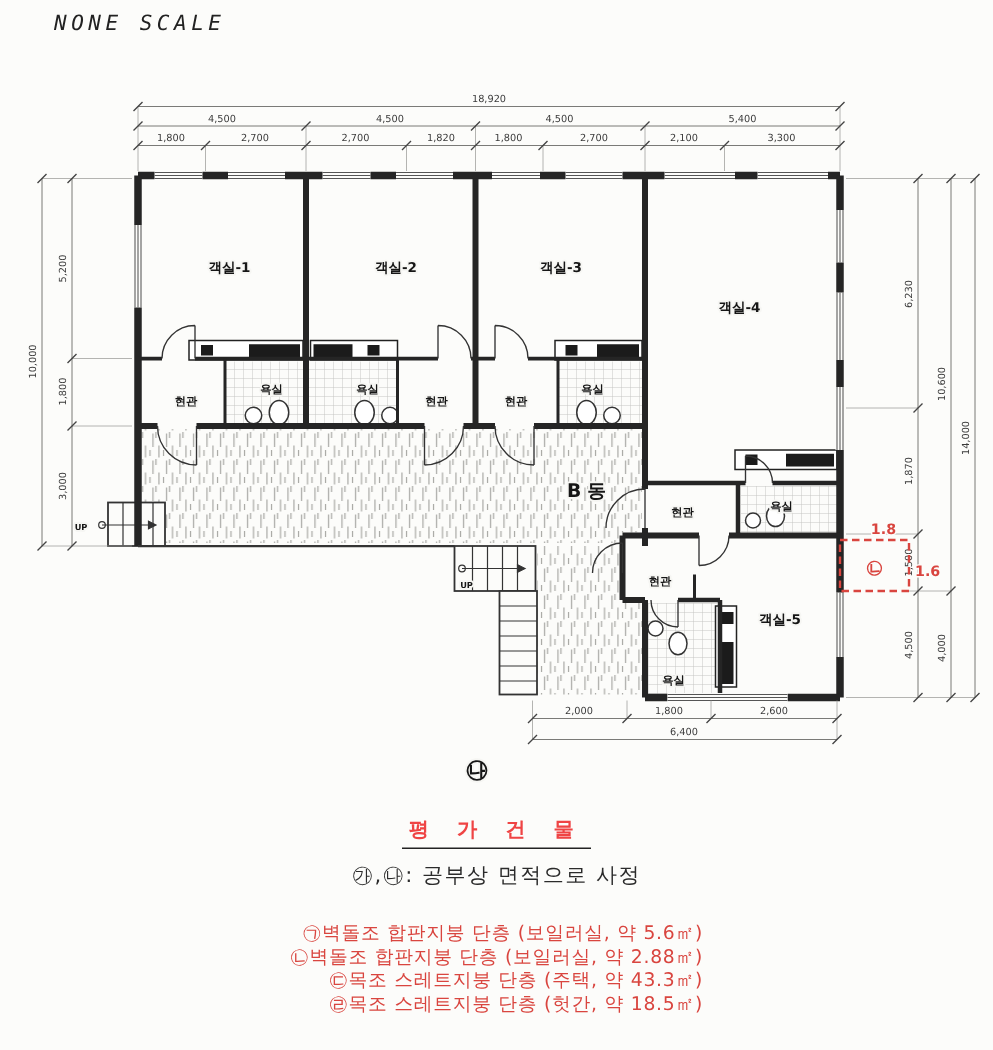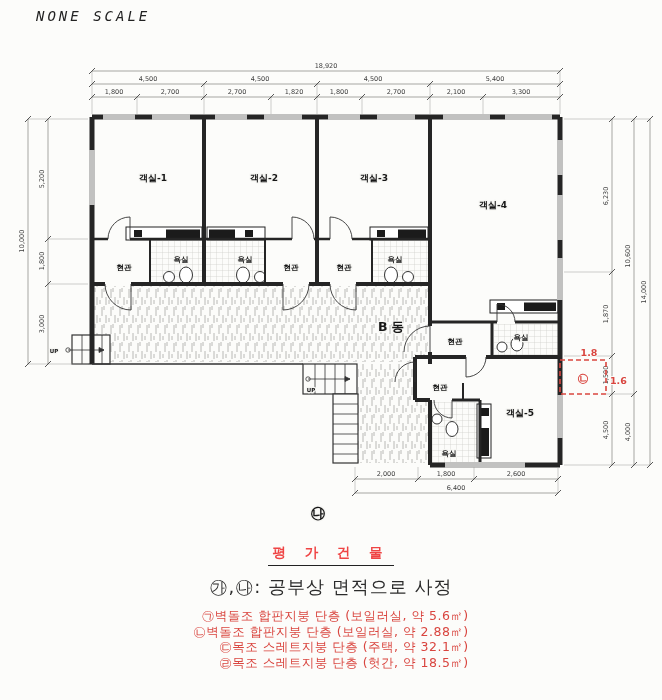--- a/index.html
+++ b/index.html
@@ -19,21 +19,21 @@
   .room{font-size:9px;}
   .small{font-size:7.5px;}
   .tiny{font-size:5.5px;font-weight:700;}
   .bdong{font-size:12.5px;letter-spacing:4px;}
   .red-t{fill:#d9453f;font-weight:700;paint-order:stroke;stroke:#fcfcfa;stroke-width:2px;stroke-linejoin:round;}
   .notes{position:absolute;left:0;top:542px;width:662px;text-align:center;}
   .notes-title{
     display:inline-block;font-size:13.5px;font-weight:700;letter-spacing:7px;
     border-bottom:1.5px solid #222;padding:0 4px 3px 4px;margin-bottom:9px;color:#ef4444;
   }
-  .notes-subtitle{font-size:18px;color:#2b2b2b;margin-bottom:9px;letter-spacing:1px;}
+  .notes-subtitle{font-size:14px;color:#2b2b2b;margin-bottom:21px;letter-spacing:1px;}
   .notes-excluded-title{
     display:inline-block;font-size:13px;font-weight:700;letter-spacing:2px;color:#d9453f;
     border-bottom:1.5px solid #d9453f;padding:0 3px 3px 3px;margin-bottom:8px;
   }
   .excluded-list{
     list-style:none;margin:0 auto;padding:0;width:-moz-fit-content;width:fit-content;text-align:right;
   }
   .excluded-list li{
     color:#d9453f;font-size:12.5px;line-height:15.5px;letter-spacing:0.5px;font-weight:500;
   }
@@ -232,16 +232,16 @@
   </g>
 </svg>
 </div>
 
 <div class="notes">
   <div><span class="notes-title">평 가 건 물</span></div>
   <div class="notes-subtitle">㉮,㉯: 공부상 면적으로 사정</div>
   <ul class="excluded-list">
     <li>㉠벽돌조 합판지붕 단층 (보일러실, 약 5.6㎡)</li>
     <li>㉡벽돌조 합판지붕 단층 (보일러실, 약 2.88㎡)</li>
-    <li>㉢목조 스레트지붕 단층 (주택, 약 32.1㎡)</li>
+    <li>㉢목조 스레트지붕 단층 (주택, 약 43.3㎡)</li>
     <li>㉣목조 스레트지붕 단층 (헛간, 약 18.5㎡)</li>
   </ul>
 </div>
 
 </body></html>

